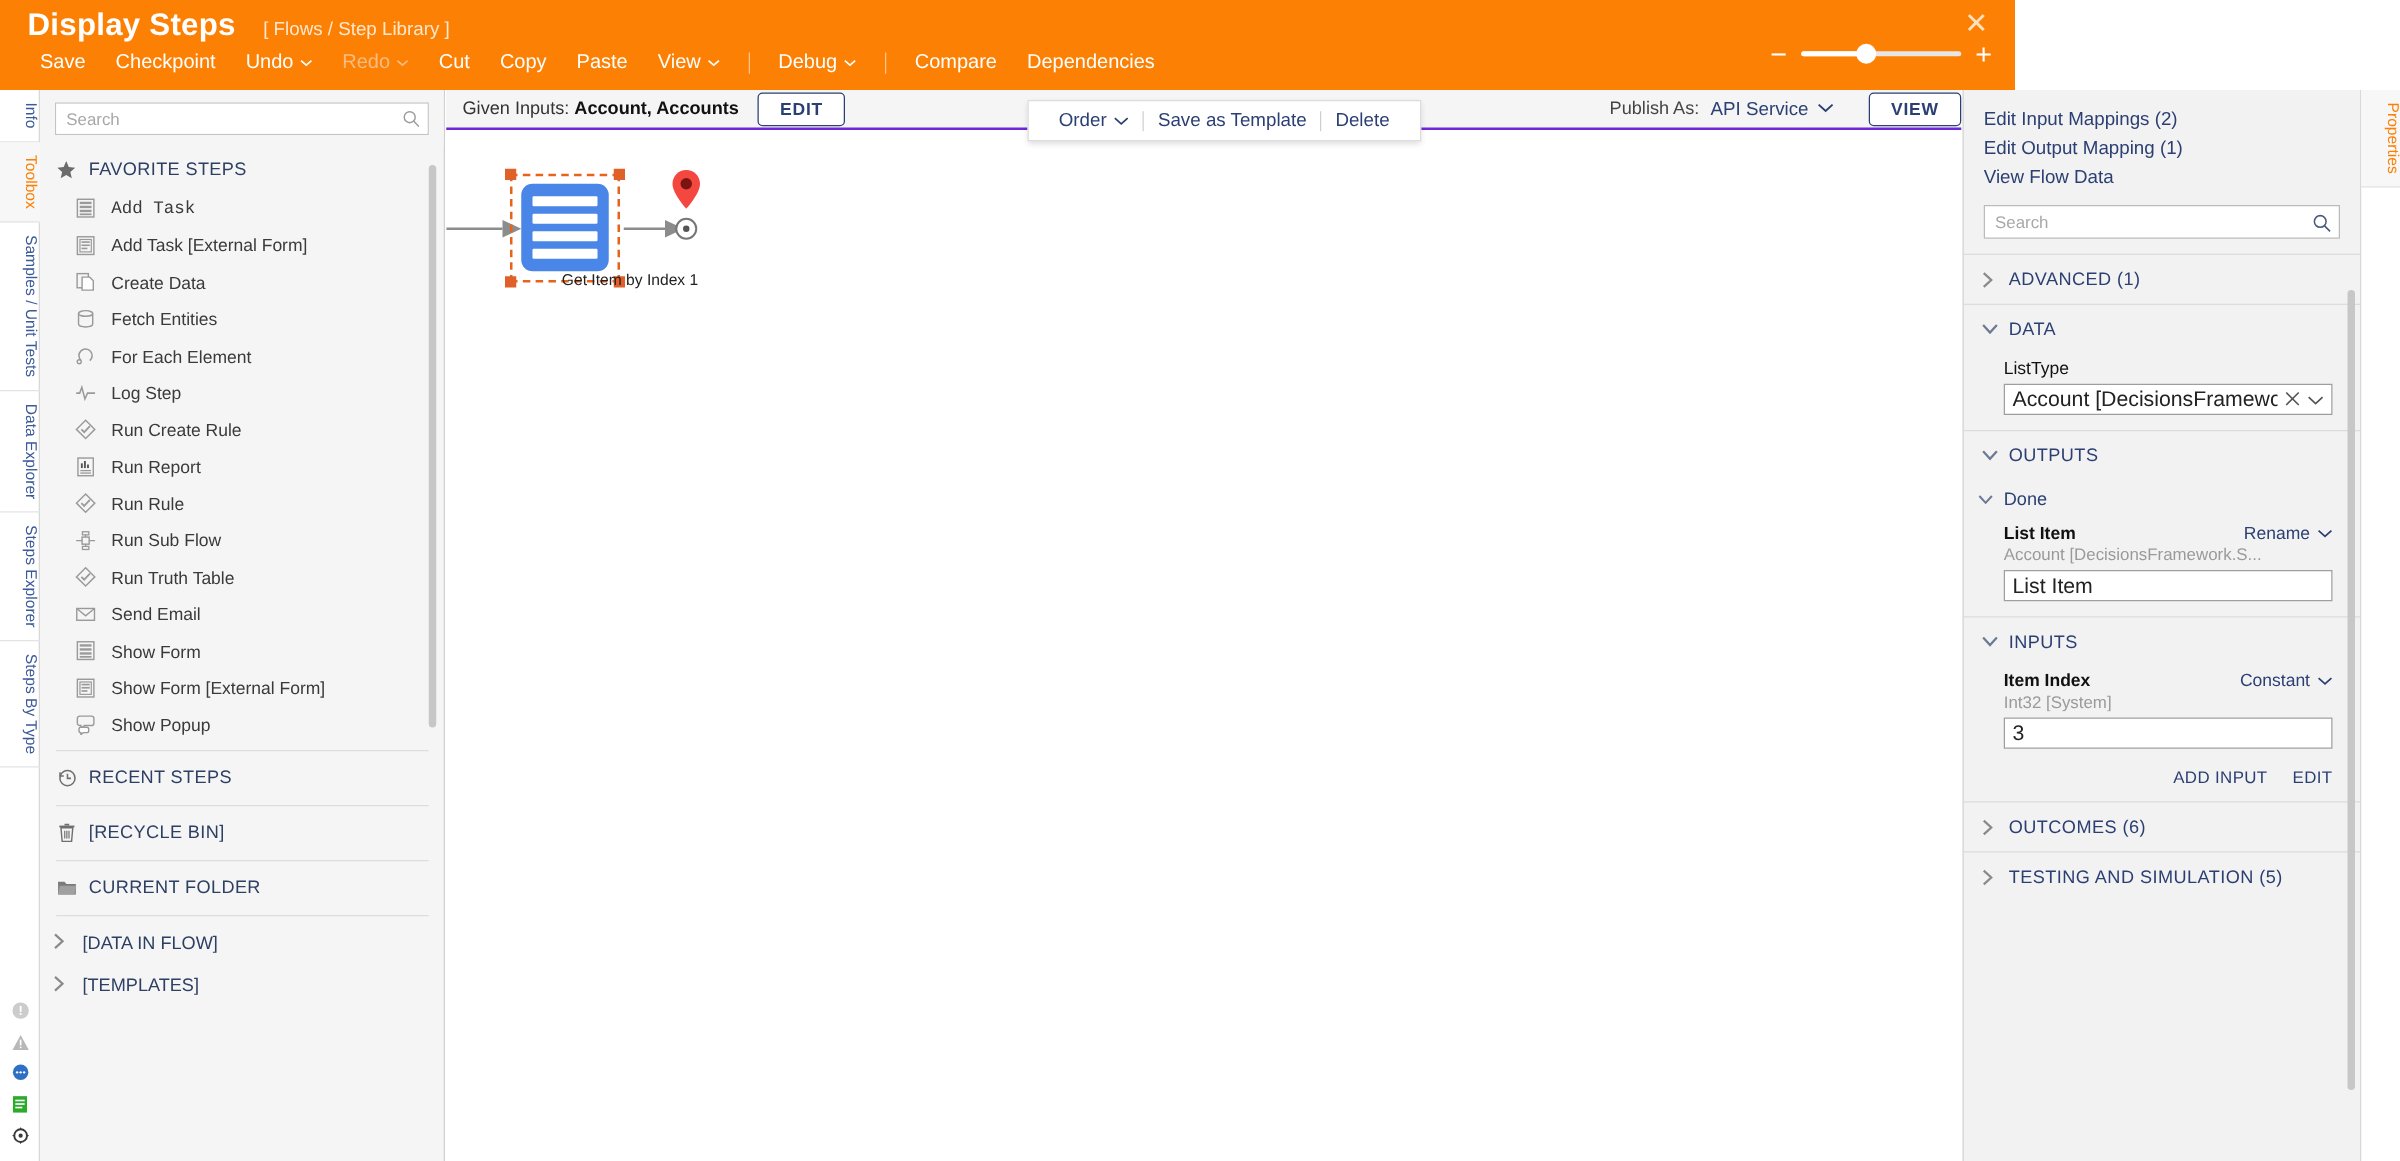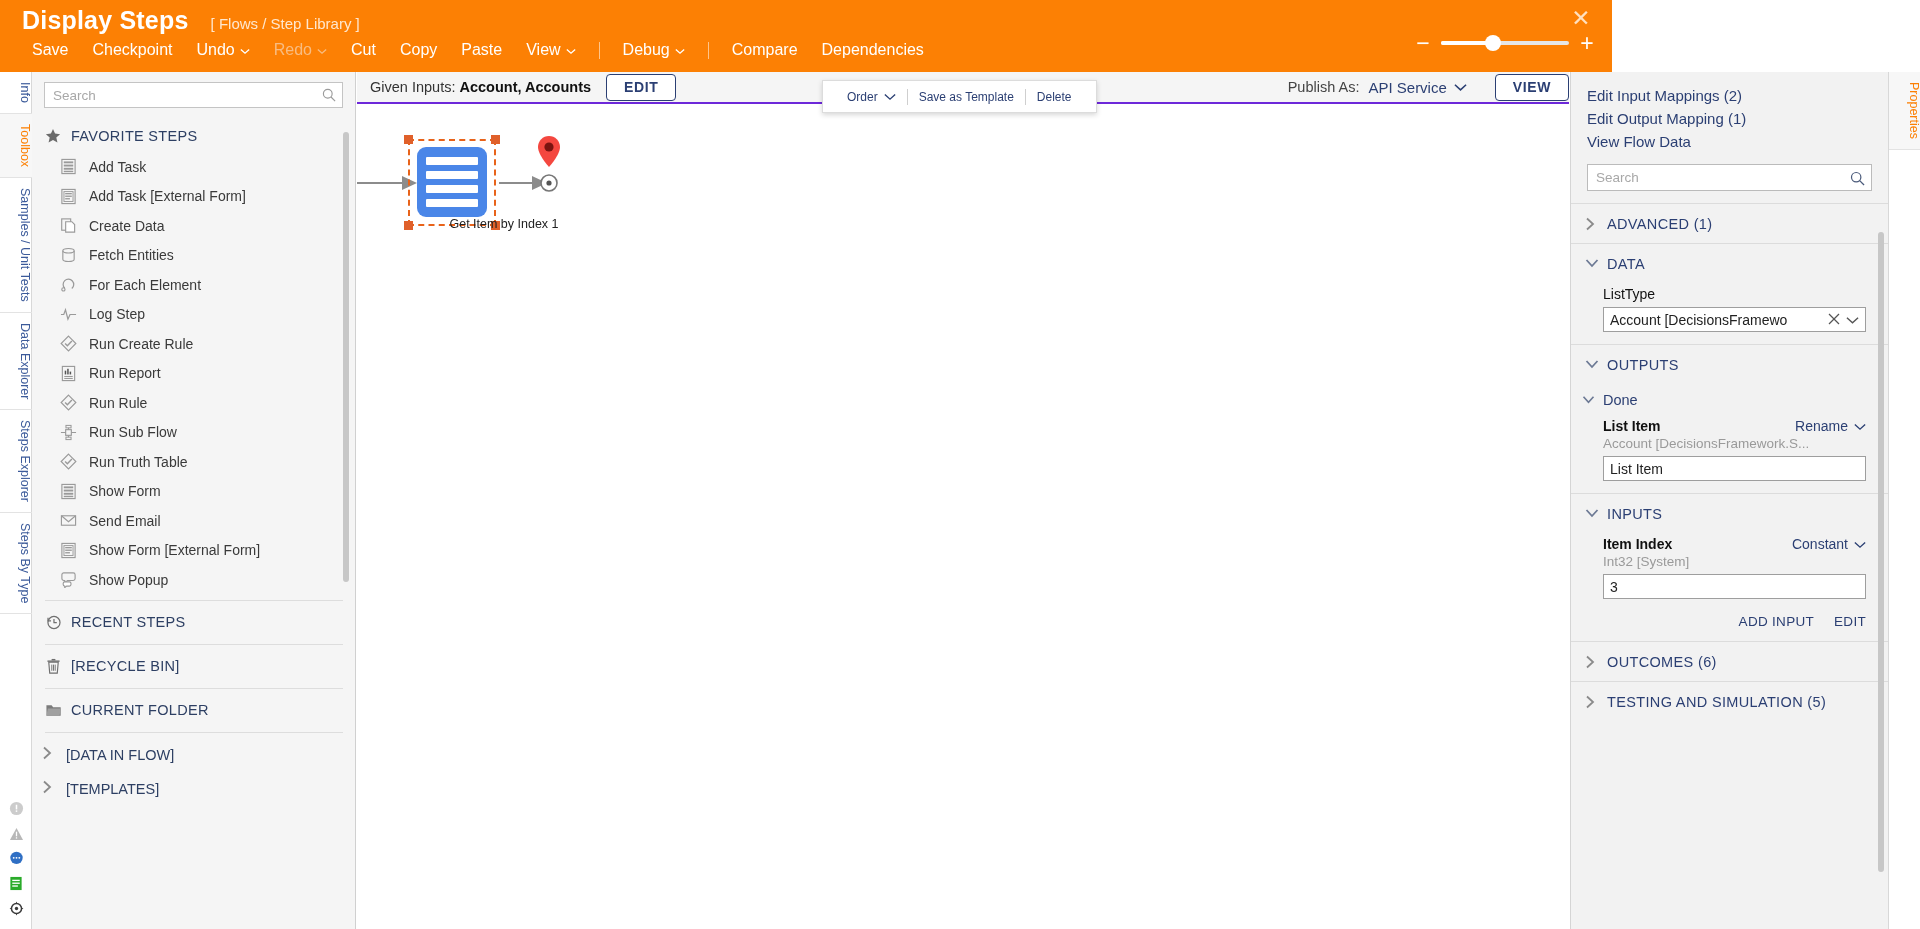--- a/index.html
+++ b/index.html
@@ -120,21 +120,21 @@
     position: absolute; left: 357px; top: 105px; width: 1212px; height: 824px;
     background: #ffffff; overflow: hidden;
   }
 
   
   #ctx-menu {
     position: absolute; left: 822px; top: 80px; height: 33px;
     background: #ffffff; border: 1px solid #dcdcdc; box-shadow: 0 2px 5px rgba(0,0,0,.16);
     display: flex; align-items: center; padding: 0 13px; z-index: 40;
   }
-  .ctx-item { font-size: 12px; color: #2b3f73; padding: 0 11px; cursor: pointer; display: flex; align-items: center; }
+  .ctx-item { font-size: 15px; color: #2b3f73; padding: 0 11px; cursor: pointer; display: flex; align-items: center; }
   .ctx-sep { width: 1px; height: 16px; background: #cfcfcf; }
 
   
   #flow { position: absolute; left: 0; top: 0; width: 1212px; height: 824px; }
   #node-label {
     position: absolute; left: 42px; top: 112px; width: 210px; text-align: center;
     font-size: 12.5px; color: #222; white-space: nowrap;
   }
   #node-box {
     position: absolute; left: 60px; top: 42px; width: 70px; height: 70px;
@@ -177,21 +177,21 @@
   }
   .sub-head .sc { width: 21px; display: flex; align-items: center; margin-left: -21px; }
   .field { padding: 0 22px 0 32px; }
   .field-row { display: flex; align-items: baseline; justify-content: space-between; padding-top: 3px; }
   .field-label { font-size: 14px; color: #111; font-weight: bold; }
   .field-label.plain { font-weight: normal; }
   .field-action { font-size: 14px; color: #2b3f73; cursor: pointer; display: flex; align-items: center; }
   .field-sub { font-size: 13.5px; color: #9a9a9a; padding-top: 2px; white-space: nowrap; overflow: hidden; }
   .field-input {
     height: 25px; background: #ffffff; border: 1px solid #9e9e9e; margin-top: 5px;
-    display: flex; align-items: center; padding: 0 6px; font-size: 14px; color: #222;
+    display: flex; align-items: center; padding: 0 6px; font-size: 17px; color: #222;
   }
   .field-input .val { flex: 1; white-space: nowrap; overflow: hidden; }
   .field-input .ic { margin-left: 6px; cursor: pointer; color: #555; }
   .sec-body-pad { padding-bottom: 12px; }
   #input-actions {
     display: flex; justify-content: flex-end; gap: 20px; padding: 7px 22px 12px 0;
     font-size: 13.5px; color: #2b3f73; letter-spacing: .3px;
   }
   #input-actions span { cursor: pointer; }
   #props-scrollbar {
@@ -312,21 +312,21 @@
   </div>
   <div id="steps-scroll">
       <div class="group-head">
         <span class="gi">
           <svg width="16" height="16" viewBox="0 0 18 18">
             <path d="M9 1 L11.3 6.3 L17 6.9 L12.7 10.7 L14 16.4 L9 13.4 L4 16.4 L5.3 10.7 L1 6.9 L6.7 6.3 Z" fill="#6b6b6b"></path>
           </svg>
         </span>
         <span>FAVORITE STEPS</span>
       </div>
-      <div class="step-item" style="position: relative;">
+      <div class="step-item" style="position: relative; font-family: Liberation Mono, monospace;">
         <span class="si">
           <svg width="17" height="17" viewBox="0 0 18 18">
             <rect x="2" y="1.5" width="14" height="15" fill="none" stroke="#9a9a9a" stroke-width="1.2"></rect>
             <rect x="4" y="3.6" width="10" height="2" fill="#9a9a9a"></rect>
             <rect x="4" y="7" width="10" height="2" fill="#9a9a9a"></rect>
             <rect x="4" y="10.4" width="10" height="2" fill="#9a9a9a"></rect>
             <rect x="4" y="13.5" width="10" height="1.5" fill="#9a9a9a"></rect>
           </svg>
         </span>
         <span>Add Task</span>
@@ -425,37 +425,37 @@
           <svg width="17" height="17" viewBox="0 0 18 18">
             <path d="M9 1.2 L16.8 9 L9 16.8 L1.2 9 Z" fill="none" stroke="#9a9a9a" stroke-width="1.2"></path>
             <path d="M5.4 9 L7.8 11.4 L12.6 6.3" fill="none" stroke="#9a9a9a" stroke-width="1.5"></path>
           </svg>
         </span>
         <span>Run Truth Table</span>
       </div>
       <div class="step-item" style="position: relative;">
         <span class="si">
           <svg width="17" height="17" viewBox="0 0 18 18">
+            <rect x="1.5" y="4" width="15" height="10" fill="none" stroke="#9a9a9a" stroke-width="1.2"></rect>
+            <path d="M1.5 4 L9 10.3 L16.5 4" fill="none" stroke="#9a9a9a" stroke-width="1.2"></path>
+          </svg>
+        </span>
+        <span>Send Email</span>
+      </div>
+      <div class="step-item" style="position: relative;">
+        <span class="si">
+          <svg width="17" height="17" viewBox="0 0 18 18">
             <rect x="2" y="1.5" width="14" height="15" fill="none" stroke="#9a9a9a" stroke-width="1.2"></rect>
             <rect x="4" y="3.6" width="10" height="2" fill="#9a9a9a"></rect>
             <rect x="4" y="7" width="10" height="2" fill="#9a9a9a"></rect>
             <rect x="4" y="10.4" width="10" height="2" fill="#9a9a9a"></rect>
             <rect x="4" y="13.5" width="10" height="1.5" fill="#9a9a9a"></rect>
           </svg>
         </span>
         <span>Show Form</span>
-      </div>
-      <div class="step-item" style="position: relative;">
-        <span class="si">
-          <svg width="17" height="17" viewBox="0 0 18 18">
-            <rect x="1.5" y="4" width="15" height="10" fill="none" stroke="#9a9a9a" stroke-width="1.2"></rect>
-            <path d="M1.5 4 L9 10.3 L16.5 4" fill="none" stroke="#9a9a9a" stroke-width="1.2"></path>
-          </svg>
-        </span>
-        <span>Send Email</span>
       </div>
       <div class="step-item" style="position: relative;">
         <span class="si">
           <svg width="17" height="17" viewBox="0 0 18 18">
             <rect x="2" y="1.5" width="14" height="15" fill="none" stroke="#9a9a9a" stroke-width="1.2"></rect>
             <rect x="4.2" y="3.8" width="9.6" height="10.5" fill="none" stroke="#9a9a9a" stroke-width="1"></rect>
             <rect x="5.5" y="5.3" width="7" height="1.4" fill="#9a9a9a"></rect>
             <rect x="5.5" y="8" width="7" height="1.4" fill="#9a9a9a"></rect>
             <rect x="5.5" y="10.7" width="5" height="1.4" fill="#9a9a9a"></rect>
           </svg>

